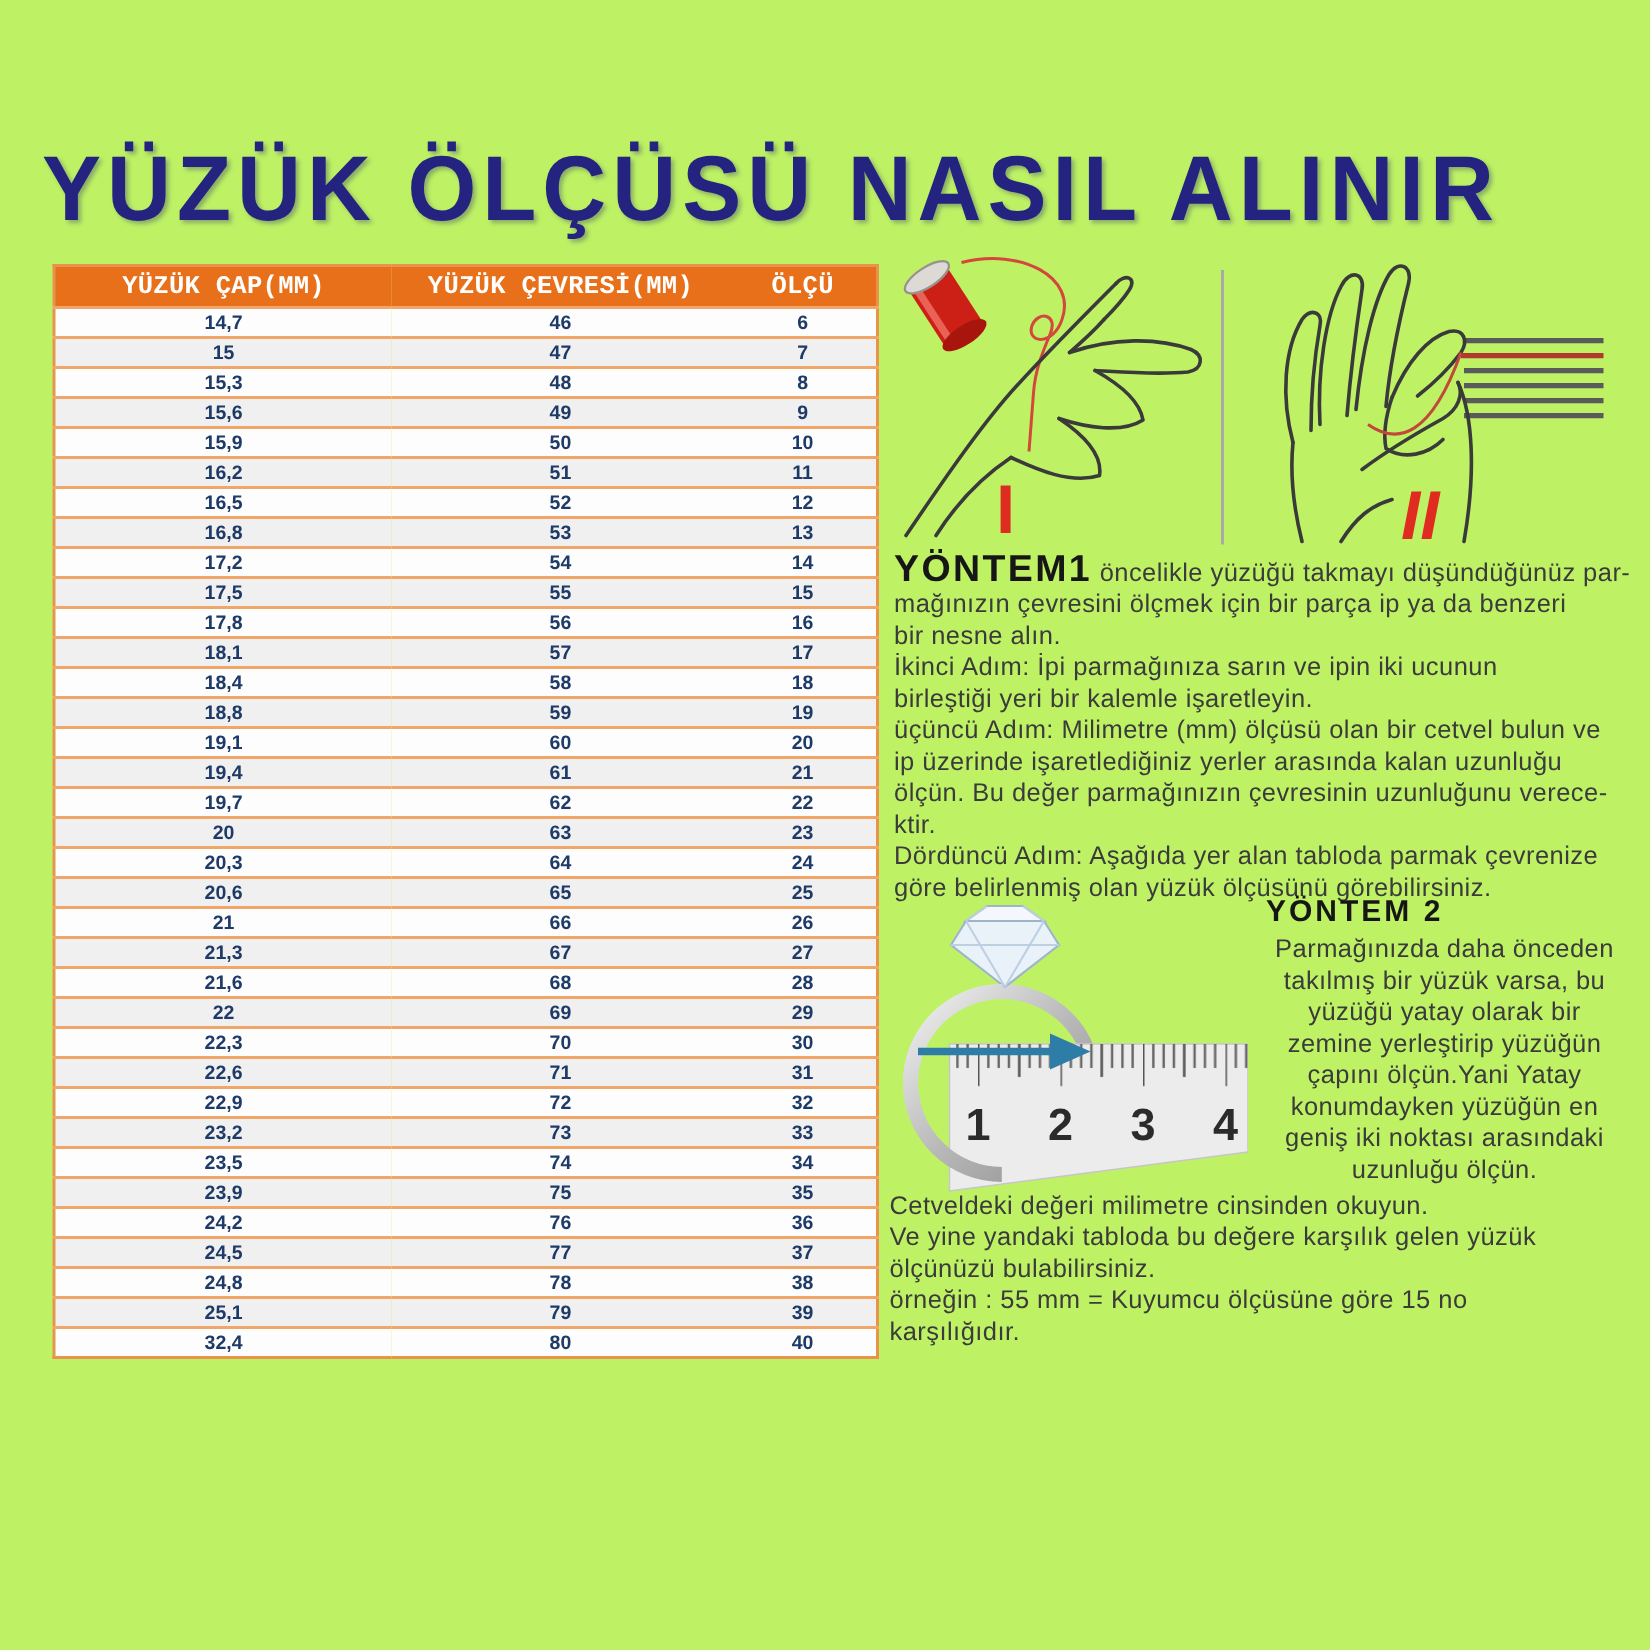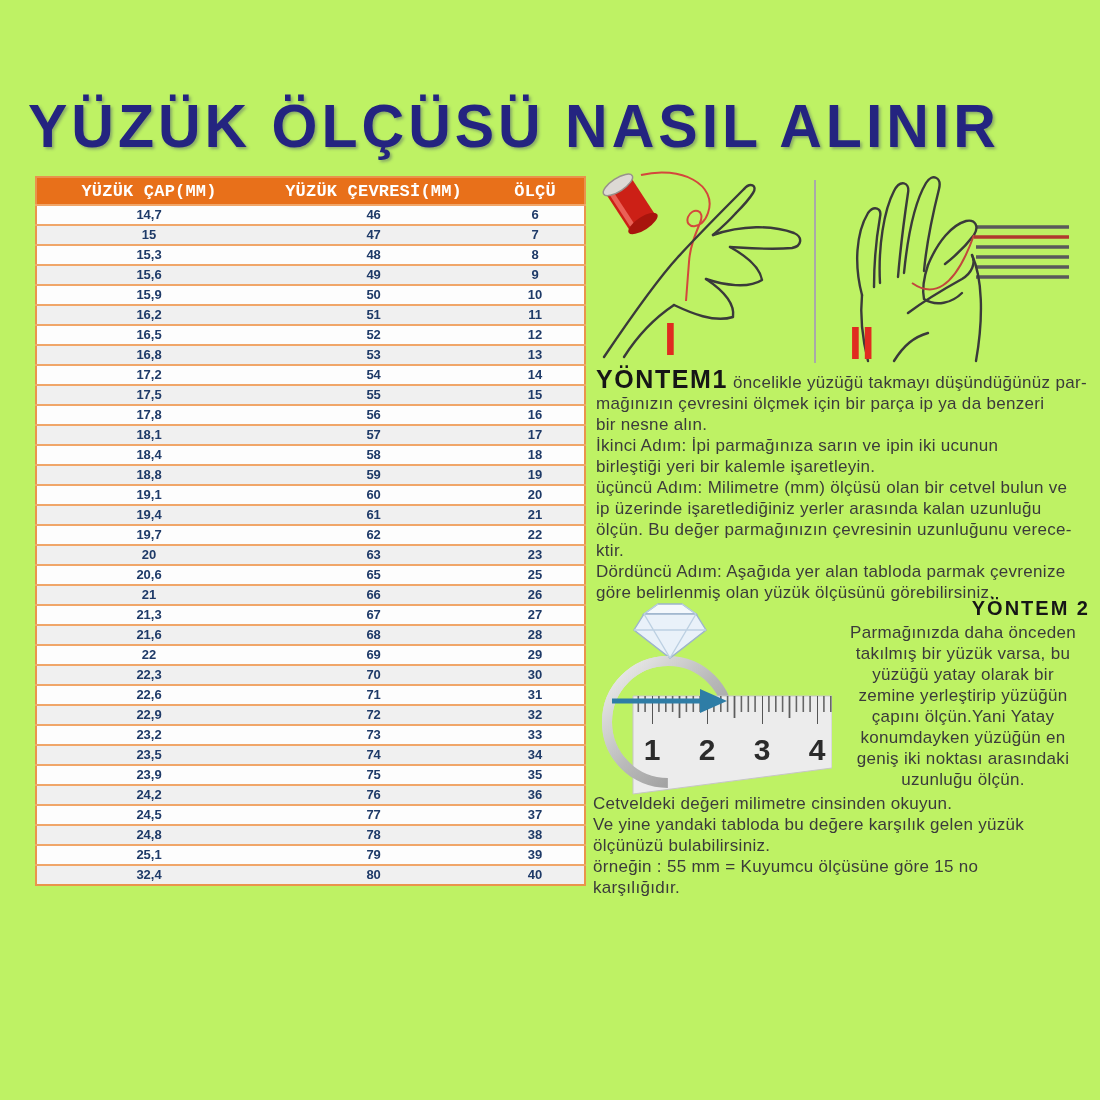--- a/index.html
+++ b/index.html
@@ -33,31 +33,31 @@
     border-top:2px solid #f0a669;
   }
   table.size-table tbody tr:nth-child(odd)  { background:#fdfdfd; }
   table.size-table tbody tr:nth-child(even) { background:#f0f0f0; }
 
   
   .fig { position:absolute; }
   .fig-divider { position:absolute; left:814px; top:180px; width:2px; height:183px; background:#a9a9a9; }
   .fig-label { position:absolute; font-size:46px; font-weight:800; color:#e02b20; line-height:1; }
   .lbl-1 { left:664px; top:316px; }
-  .lbl-2 { left:849px; top:320px; }
+  .lbl-2 { left:934px; top:320px;font-style:italic; }
 
   
   .m1-text {
     position:absolute; left:596px; top:369px; width:510px;
     font-size:17px; line-height:21px; letter-spacing:.3px; color:#3b3b3b;
     white-space:pre-line;
   }
   .m1-text b { font-size:25px; letter-spacing:1.6px; color:#161616; }
   .m2-block { position:absolute; left:836px; top:597px; width:254px; }
-  .m2-head { font-size:20px; font-weight:800; letter-spacing:2px; color:#161616; margin-left:8px;text-align:right; }
+  .m2-head { font-size:20px; font-weight:800; letter-spacing:2px; color:#161616; margin-left:8px; }
   .m2-body { font-size:17px; line-height:21px; letter-spacing:.3px; color:#3b3b3b; white-space:pre-line; margin-top:2px;text-align:center; }
   .footer-text {
     position:absolute; left:593px; top:793px; width:507px;
     font-size:17px; line-height:21px; letter-spacing:.3px; color:#3b3b3b;
     white-space:pre-line;
   }
 </style>
 </head>
 <body>
 
@@ -161,20 +161,25 @@
         </tr>
         <tr>
           <td>19,7</td>
           <td>62</td>
           <td>22</td>
         </tr>
         <tr>
           <td>20</td>
           <td>63</td>
           <td>23</td>
+        </tr>
+        <tr>
+          <td>20,3</td>
+          <td>64</td>
+          <td>24</td>
         </tr>
         <tr>
           <td>20,6</td>
           <td>65</td>
           <td>25</td>
         </tr>
         <tr>
           <td>21</td>
           <td>66</td>
           <td>26</td>

